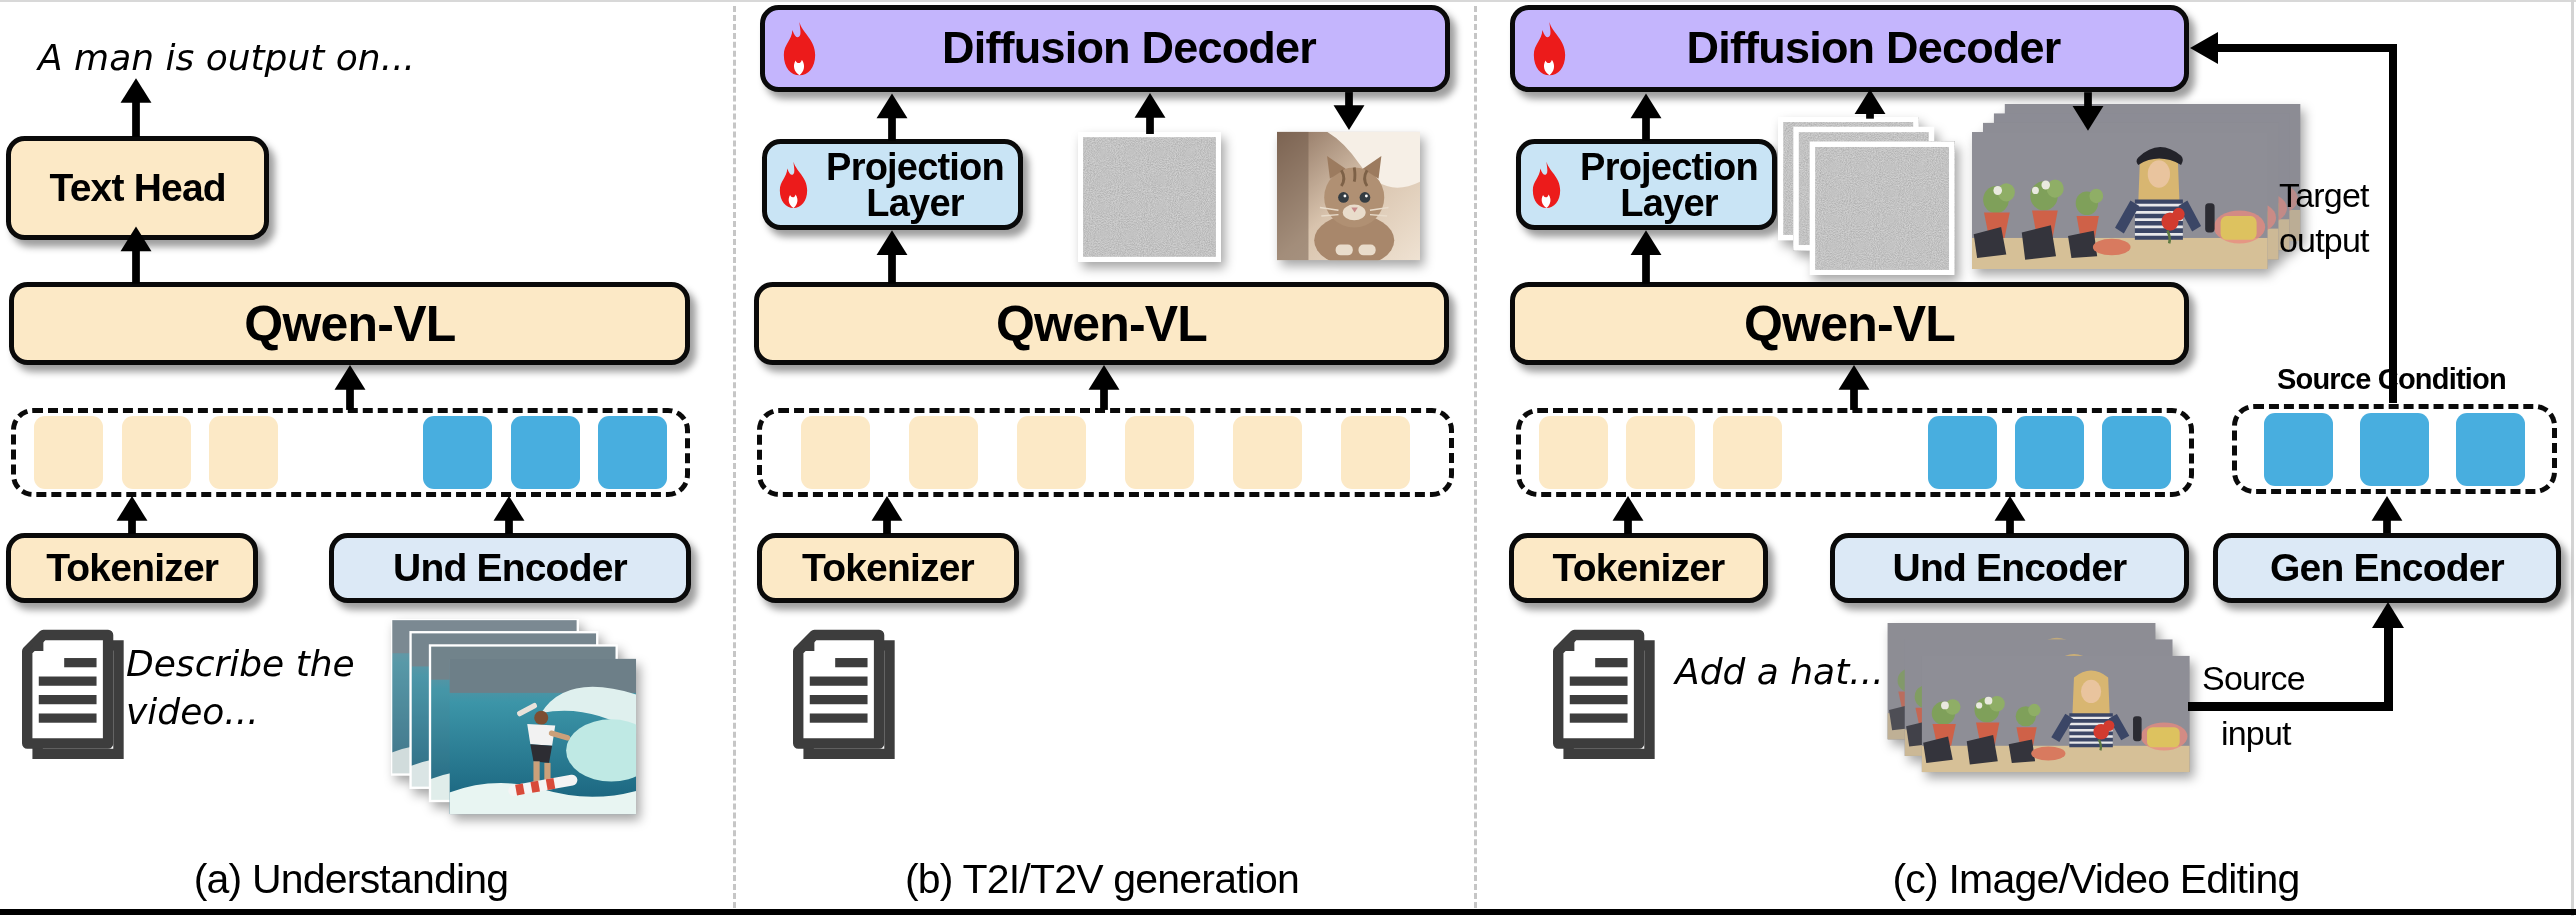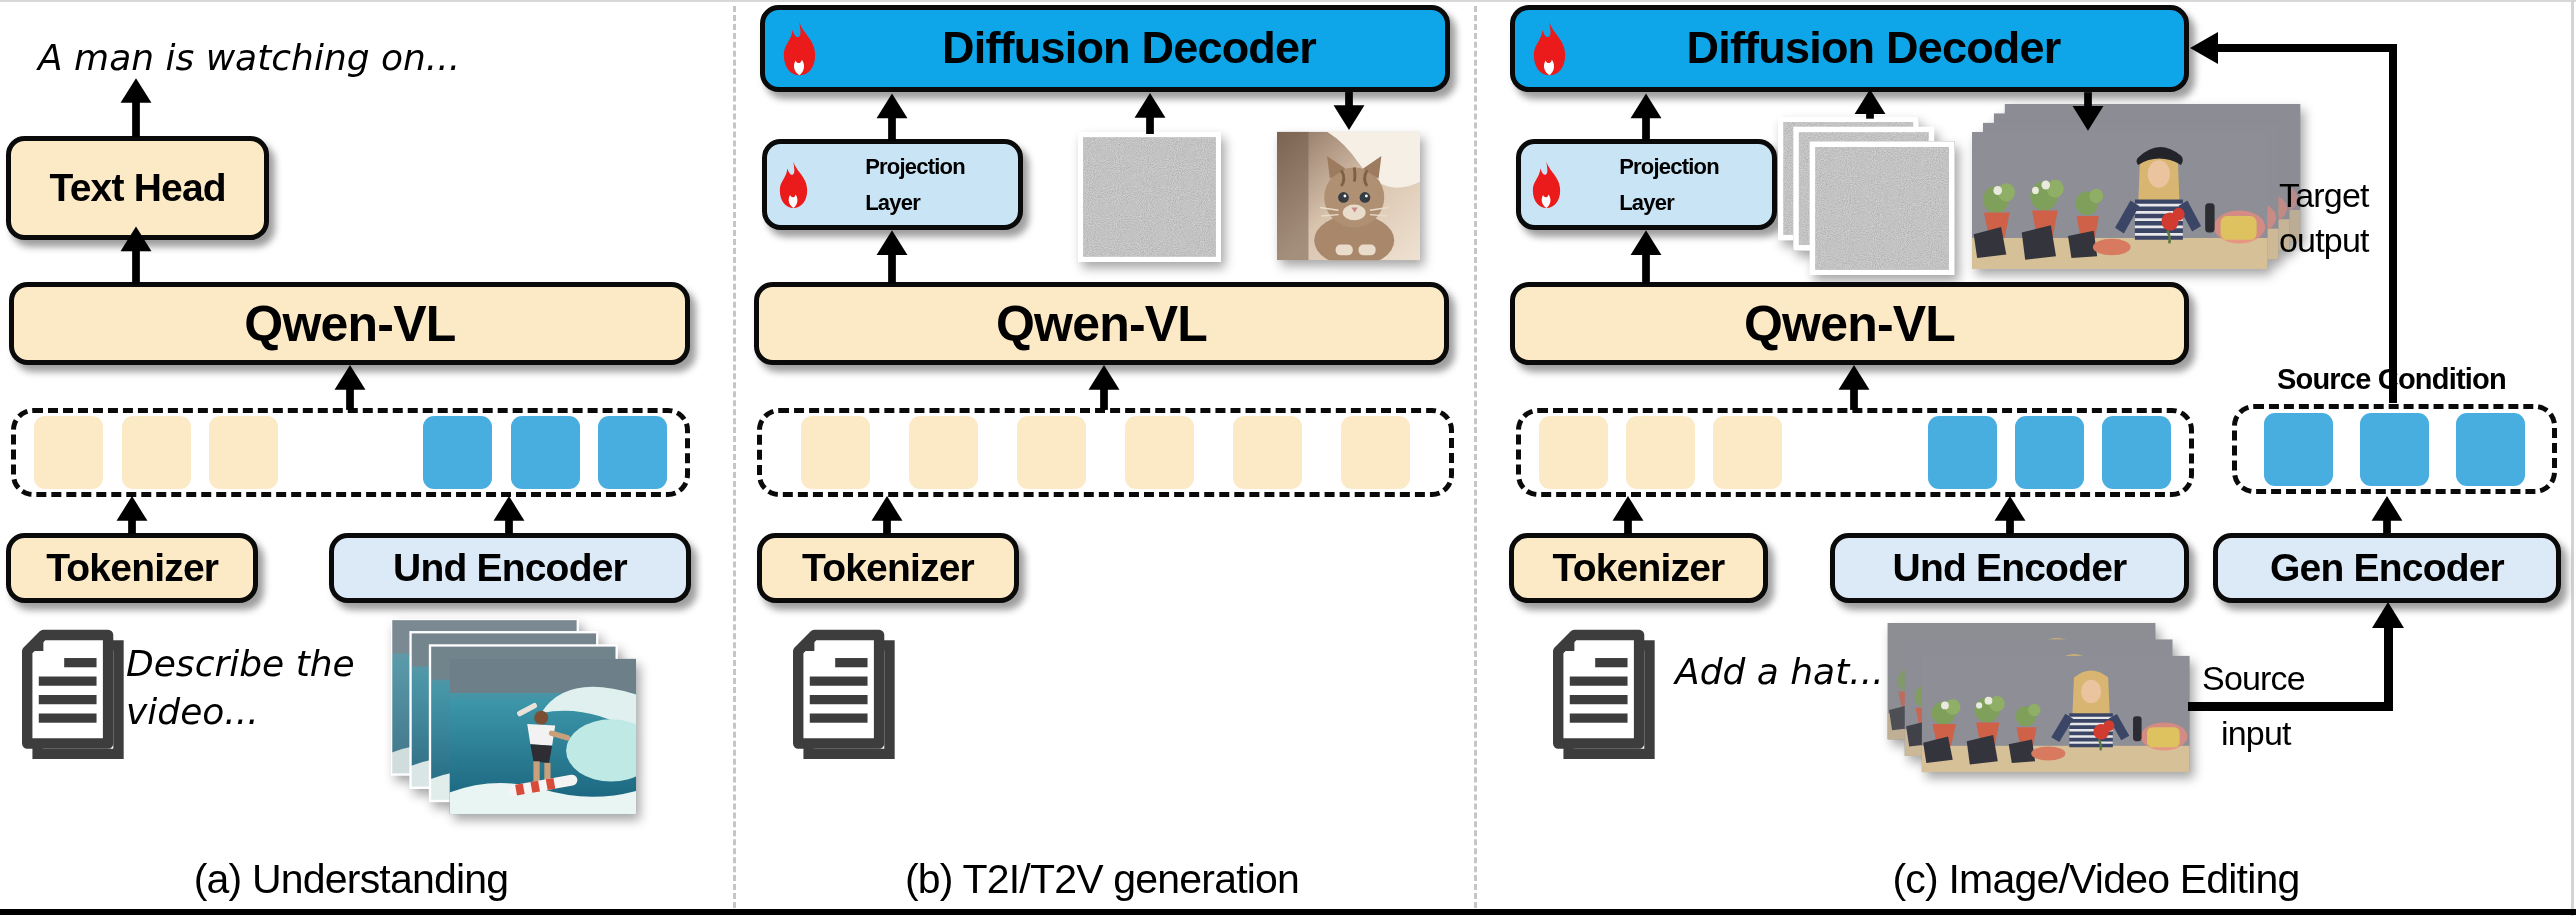--- a/index.html
+++ b/index.html
@@ -6,25 +6,25 @@
   #canvas{position:relative;width:2576px;height:916px;background:#ffffff;overflow:hidden;
           font-family:"Liberation Sans",sans-serif;color:#000;}
   .abs{position:absolute;}
   
   .box{position:absolute;border:5.5px solid #0a0a0a;border-radius:18.7px;box-sizing:border-box;
        display:flex;align-items:center;justify-content:center;font-weight:bold;letter-spacing:-0.8px;
        box-shadow:5.5px 7px 7px rgba(0,0,0,0.38);}
   .cream{background:#FCE9C6;}
   .encblue{background:#DCE9F6;}
   .projblue{background:#C9E4F5;}
-  .decgray{background:#0ea5e9;padding-left:48px;}
+  .decgray{background:#c4b5fd;padding-left:48px;}
   .big-label{font-size:50px;}
   .dec-label{font-size:45px;}
   .mid-label{font-size:39px;}
-  .proj-label{font-size:22px;line-height:36px;text-align:left;padding-left:45px;}
+  .proj-label{font-size:38px;line-height:36px;text-align:center;padding-left:45px;}
   
   .dashed-row{position:absolute;border:5.5px dashed #0a0a0a;border-radius:22px;box-sizing:border-box;
               display:flex;align-items:center;}
   .row-split{justify-content:space-evenly;}
   .row-even{justify-content:space-evenly;}
   .token{width:69px;height:73px;border-radius:11px;flex:0 0 auto;}
   .tok-spacer{flex:0 0 109px;height:0.8px;}
   
   .hand{position:absolute;font-family:"DejaVu Sans",sans-serif;font-style:italic;font-weight:500;
         font-size:36px;line-height:48px;white-space:nowrap;}
@@ -166,21 +166,21 @@
     </defs>
   </svg>
 
   <div class="top-line"></div>
   <div class="right-line"></div>
   <div class="bottom-line"></div>
   <div class="sep" style="left:733px"></div>
   <div class="sep" style="left:1474px"></div>
 
   <div>
-    <div class="hand" style="left:38px;top:34px">A man is watching on...</div>
+    <div class="hand" style="left:38px;top:34px">A man is output on...</div>
 
     <div class="box cream mid-label" style="left:6.2px;top:136px;width:263px;height:104px">
       <span>Text Head</span>
     </div>
 
     <div class="box cream big-label" style="left:9.4px;top:282px;width:681px;height:83px">
       <span>Qwen-VL</span>
     </div>
 
     <div class="dashed-row row-split" style="left:11px;top:408px;width:679px;height:89px">

